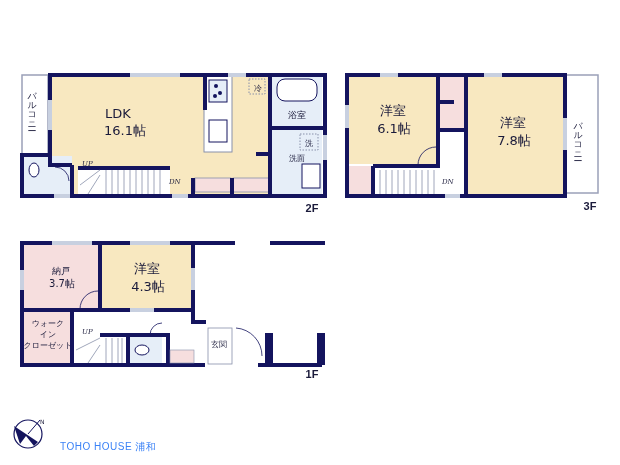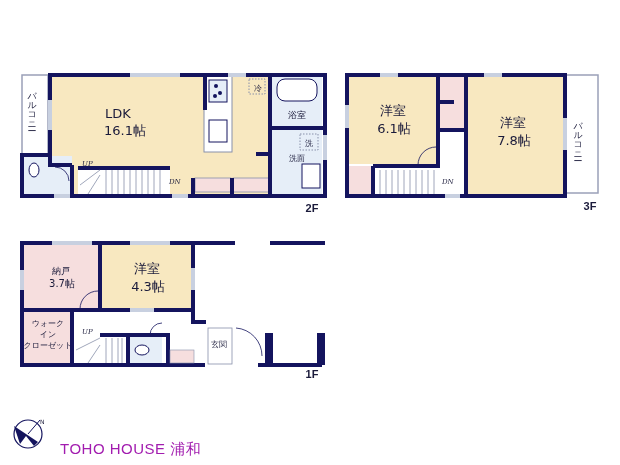--- a/index.html
+++ b/index.html
@@ -1,21 +1,21 @@
 <!DOCTYPE html>
 <html><head>
 <meta charset="utf-8">
 <style>
   html, body { margin:0; padding:0; background:#ffffff; }
   body { width:620px; height:465px; position:relative; overflow:hidden; font-family:"DejaVu Sans", sans-serif; }
   svg { position:absolute; left:0; top:0; }
   .lbl { font-family:"DejaVu Sans", sans-serif; fill:#1a1a3a; }
   .it { font-family:"DejaVu Serif", serif; font-style:italic; fill:#1a1a3a; }
   .floor { font-family:"Liberation Sans", sans-serif; font-weight:bold; fill:#1a1a3a; font-size:11px; }
-  .brand { position:absolute; left:60px; top:440px; font-family:"Liberation Sans", sans-serif; font-size:15px; color:#a21caf; letter-spacing:0.5px; }
+  .brand { position:absolute; left:60px; top:440px; font-family:"Liberation Sans", sans-serif; font-size:10px; color:#3b82f6; letter-spacing:0.5px; }
 </style>
 </head>
 <body>
 
 <svg width="620" height="465" viewBox="0 0 620 465">
 
   <g>
 
     <rect x="22" y="75" width="26" height="88" fill="#ffffff" stroke="#9aa0b8" stroke-width="1.5"></rect>
 

